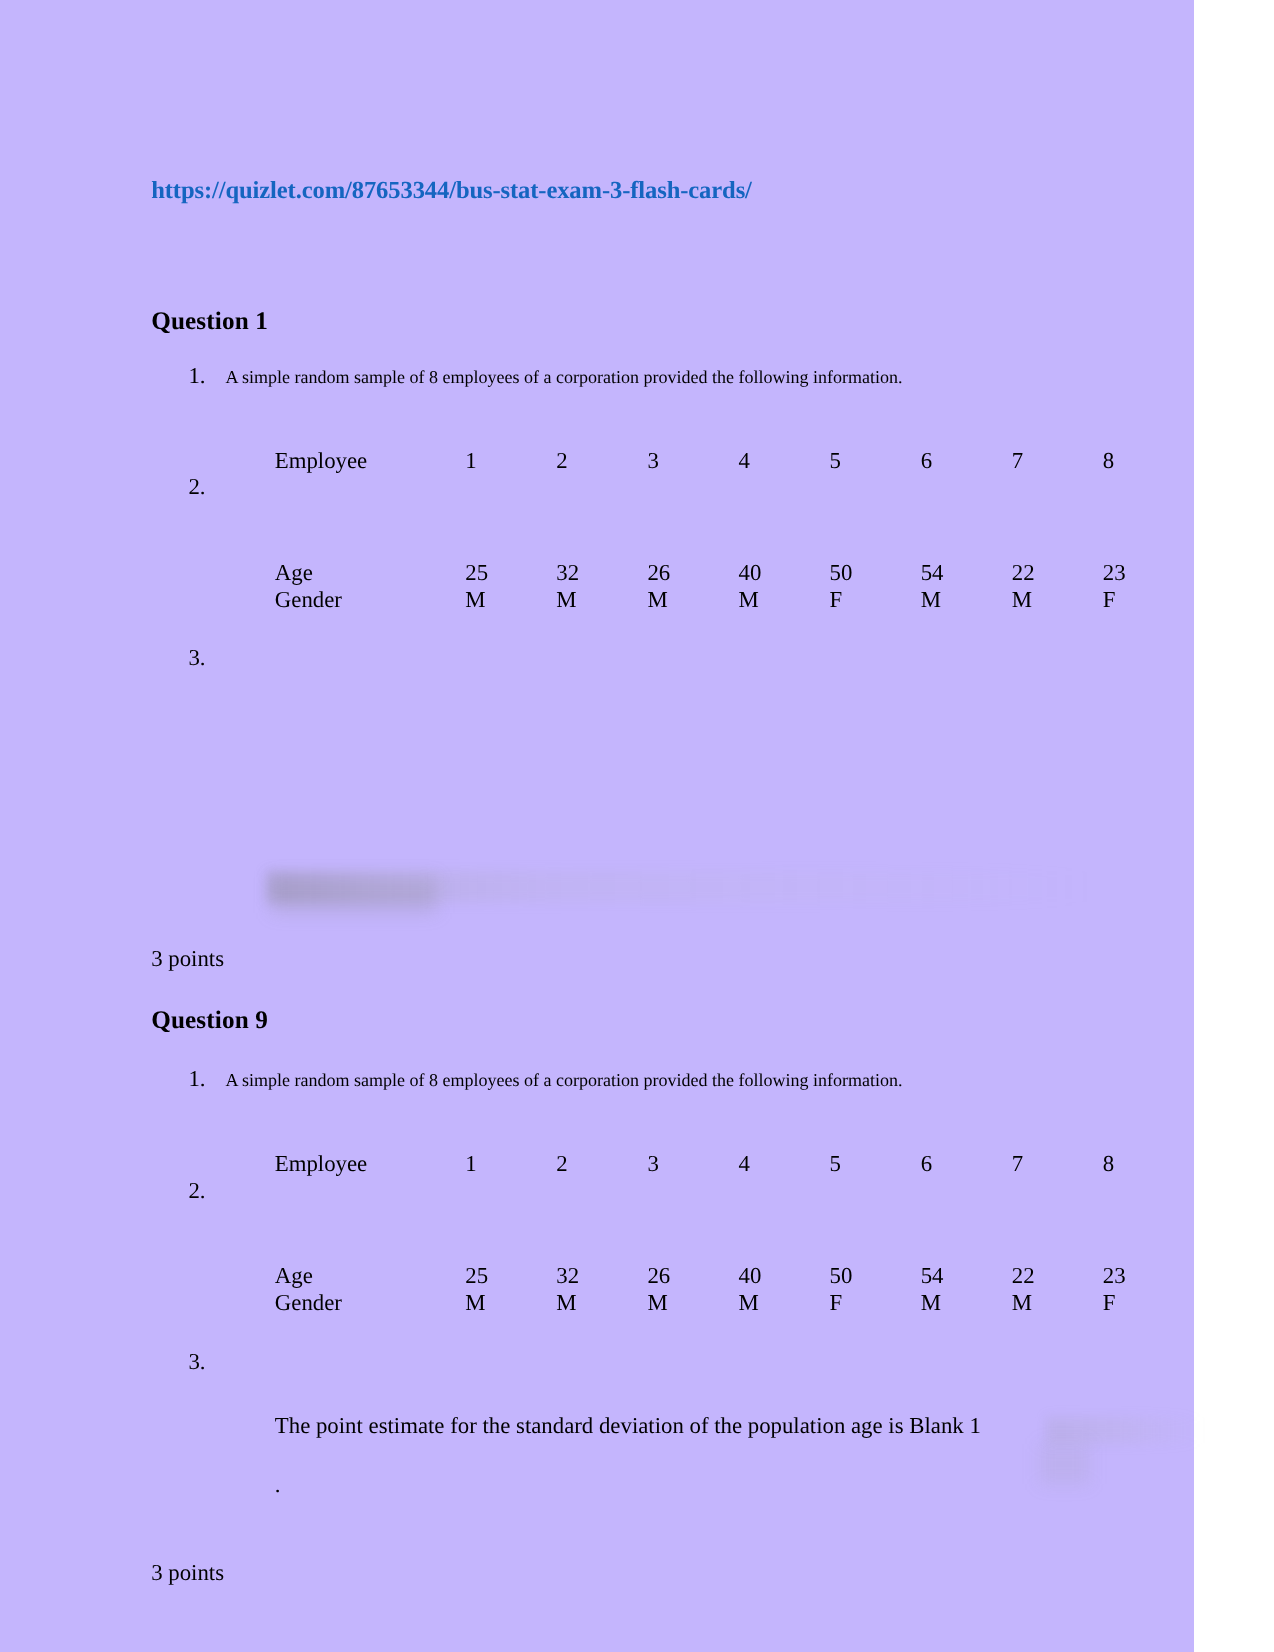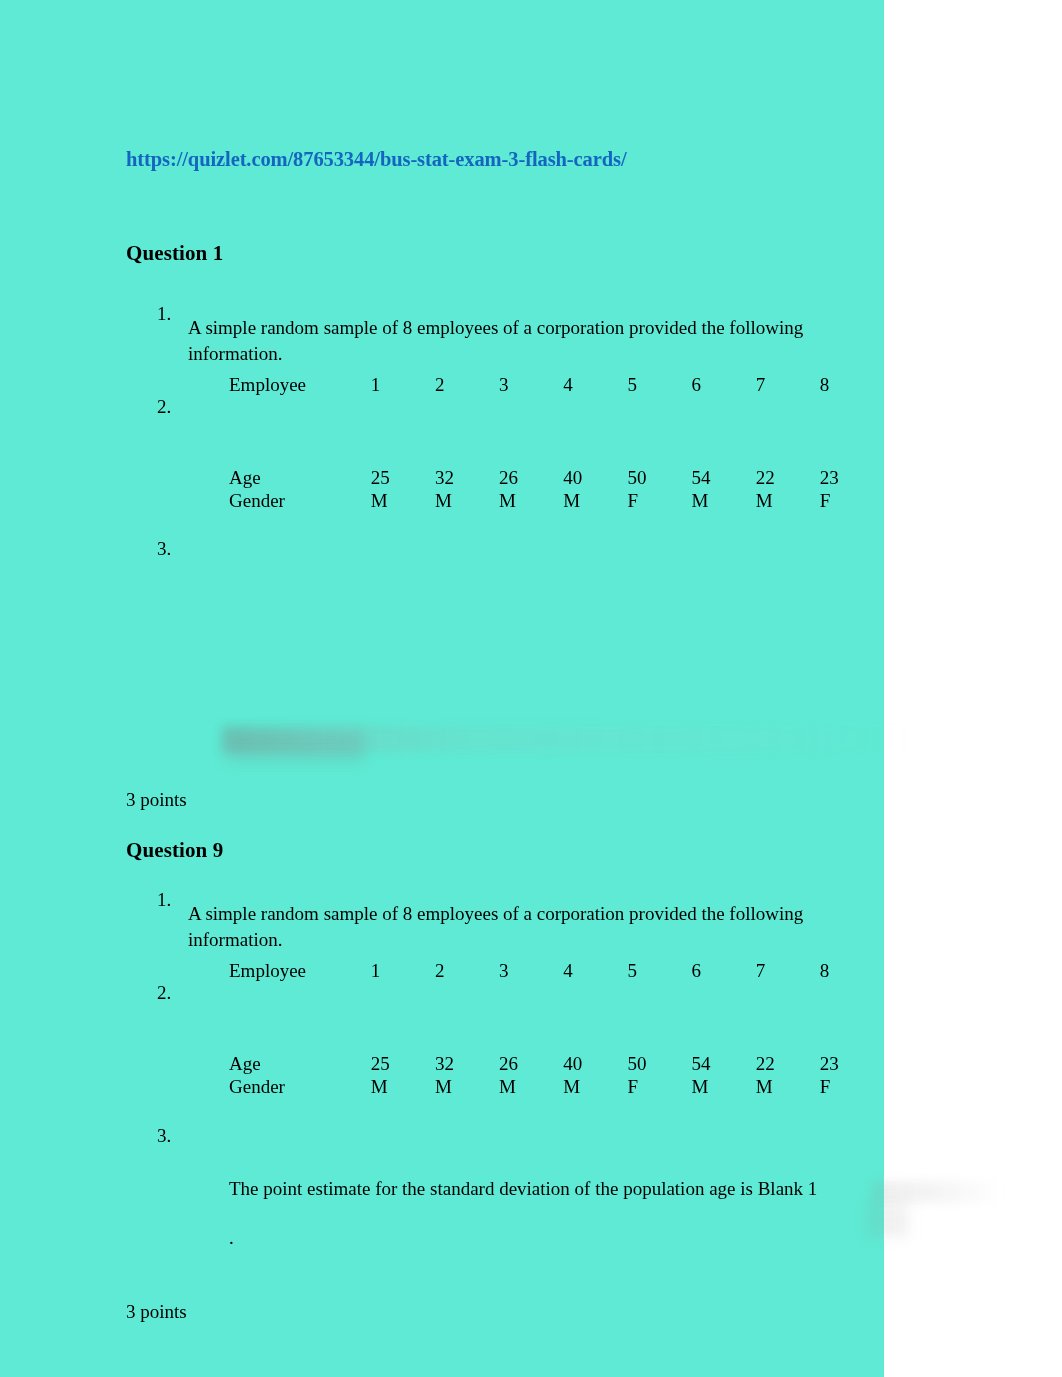--- a/index.html
+++ b/index.html
@@ -12,23 +12,23 @@
     width: 1062px;
     height: 1377px;
     position: relative;
     font-family: "Liberation Serif", "DejaVu Serif", serif;
     color: #000000;
     overflow: hidden;
   }
 
   .page {
     position: relative;
-    width: 884px;
+    width: 995px;
     height: 1377px;
-    background: #5eead4;
+    background: #c4b5fd;
   }
 
   
   .doc-link {
     position: absolute;
     left: 126px;
     top: 148px;
     font-size: 20.5px;
     font-weight: bold;
     color: #1565c0;
@@ -39,35 +39,34 @@
 
   
   .q-heading {
     position: absolute;
     left: 126px;
     font-size: 21px;
     font-weight: bold;
     letter-spacing: 0.1px;
     white-space: nowrap;
   }
-  #q1-heading { top: 241px; }
+  #q1-heading { top: 255px; }
   #q2-heading { top: 838px; }
 
   
   .li-num {
     position: absolute;
     font-size: 19px;
     white-space: nowrap;
   }
   .li-body {
     position: absolute;
-    font-size: 19px;
+    font-size: 15px;
     width: 690px;
     line-height: 25.5px;
-    margin-top: 12px;
   }
 
   
   .data-table {
     position: absolute;
     font-size: 19px;
     line-height: 23px;
     border-collapse: collapse;
     table-layout: fixed;
   }

